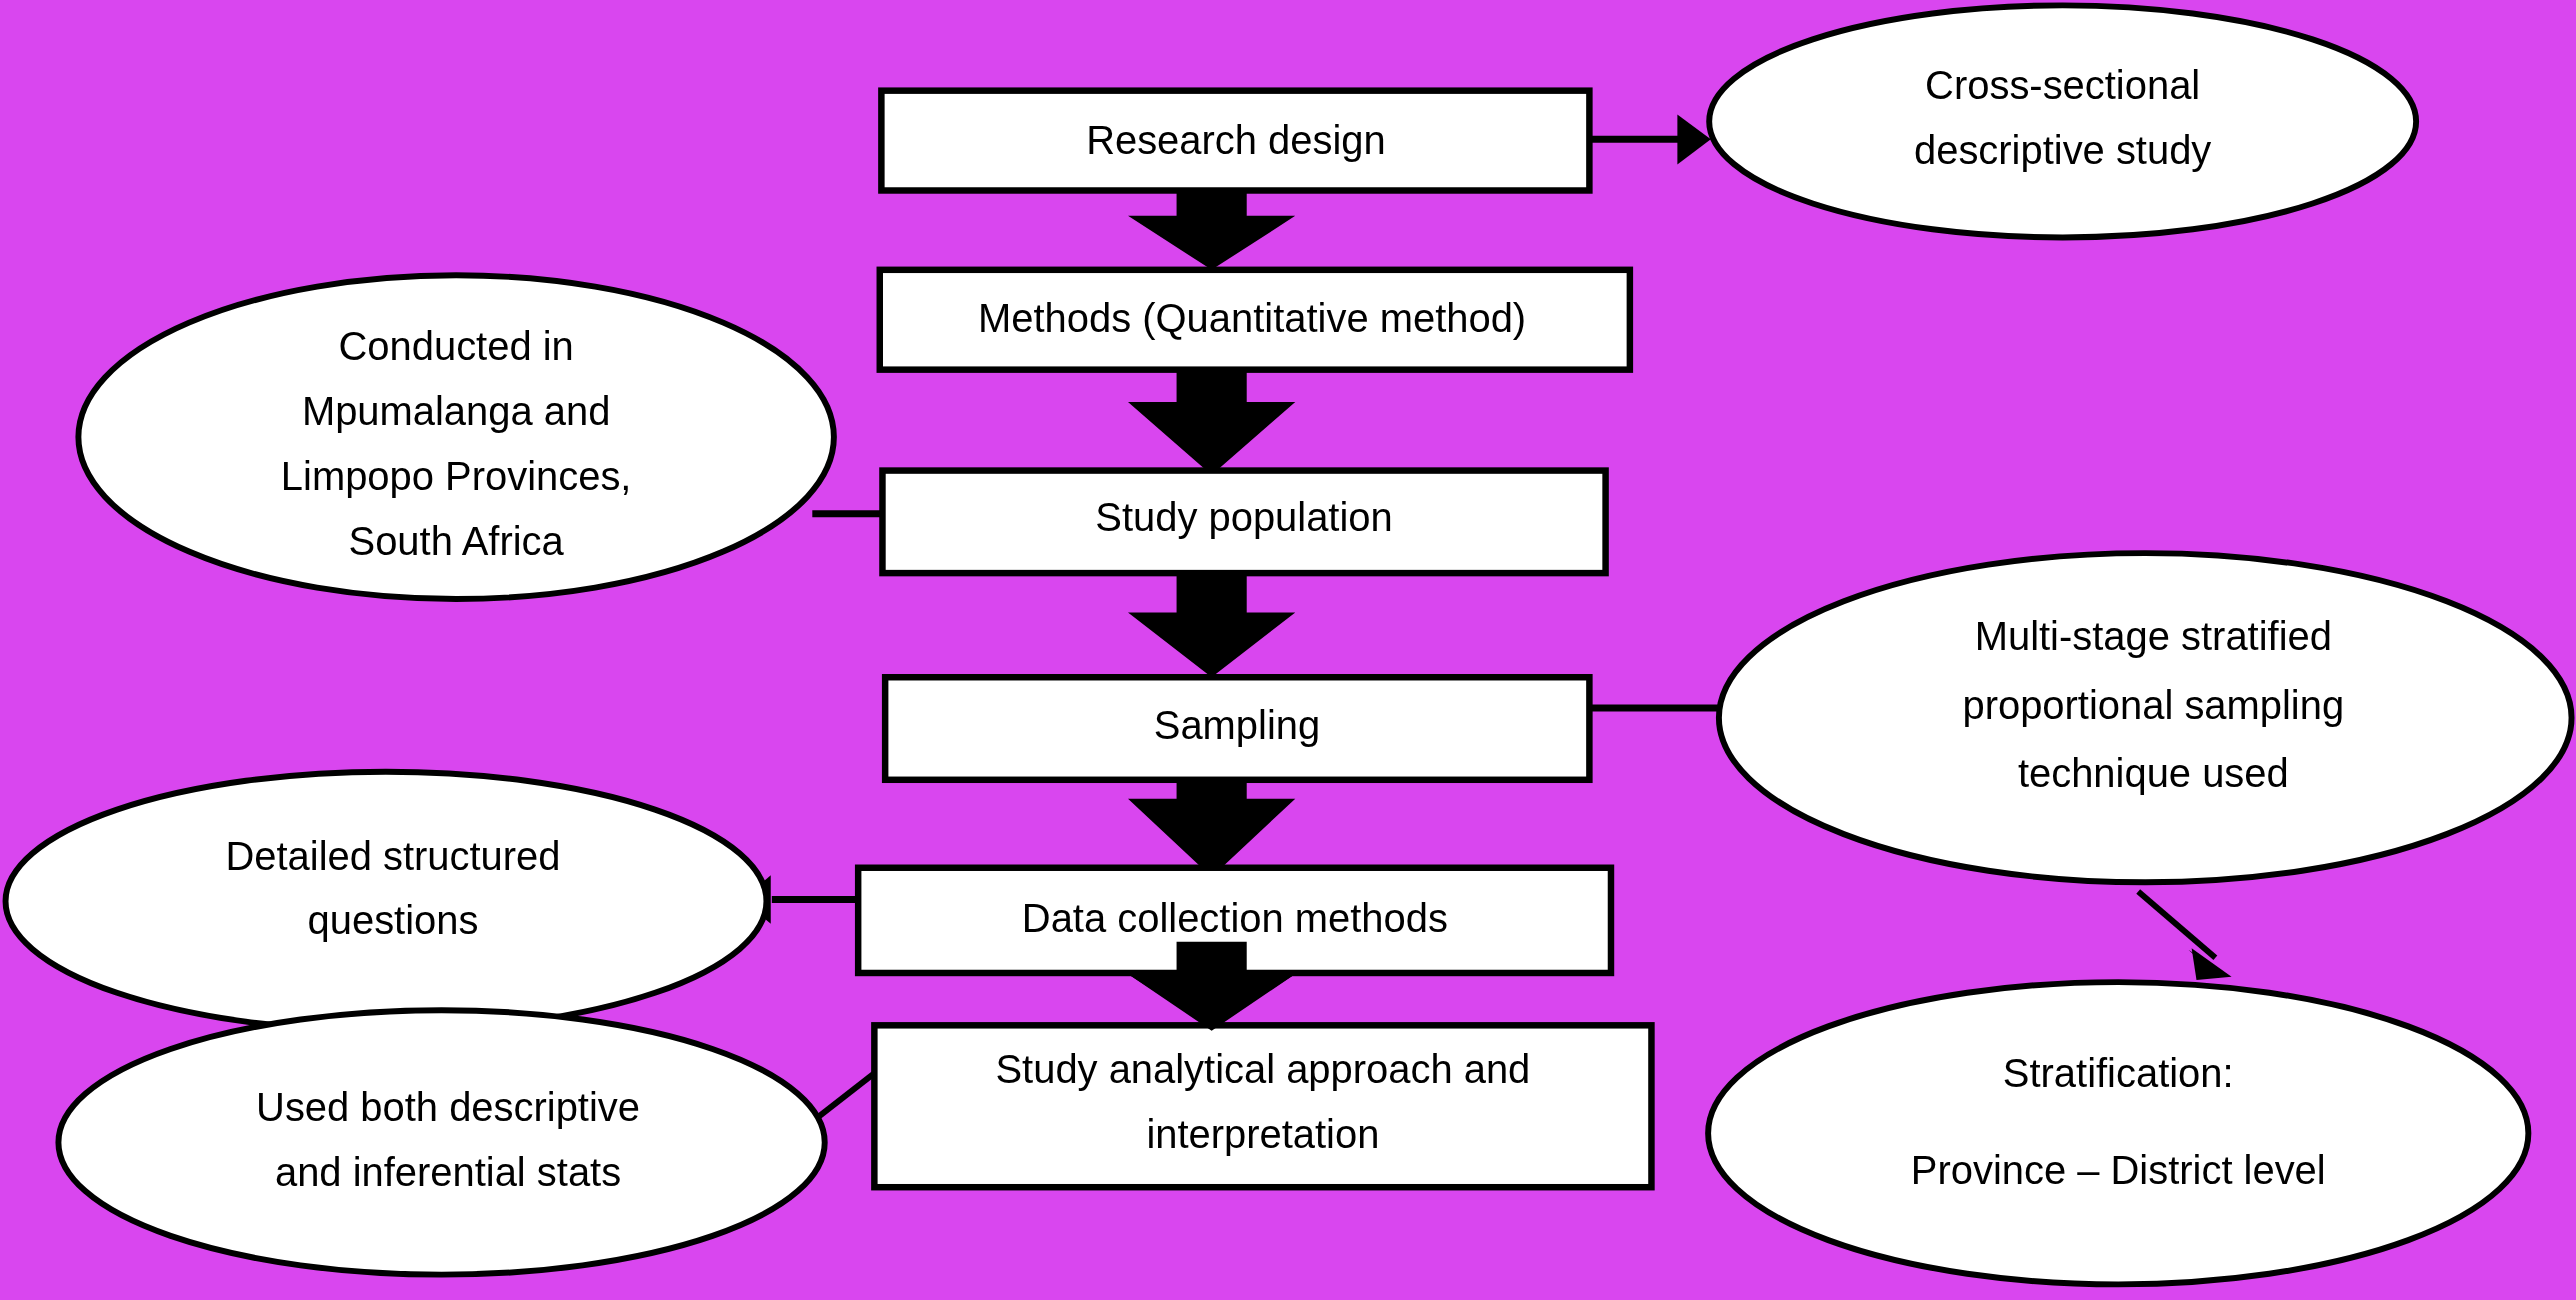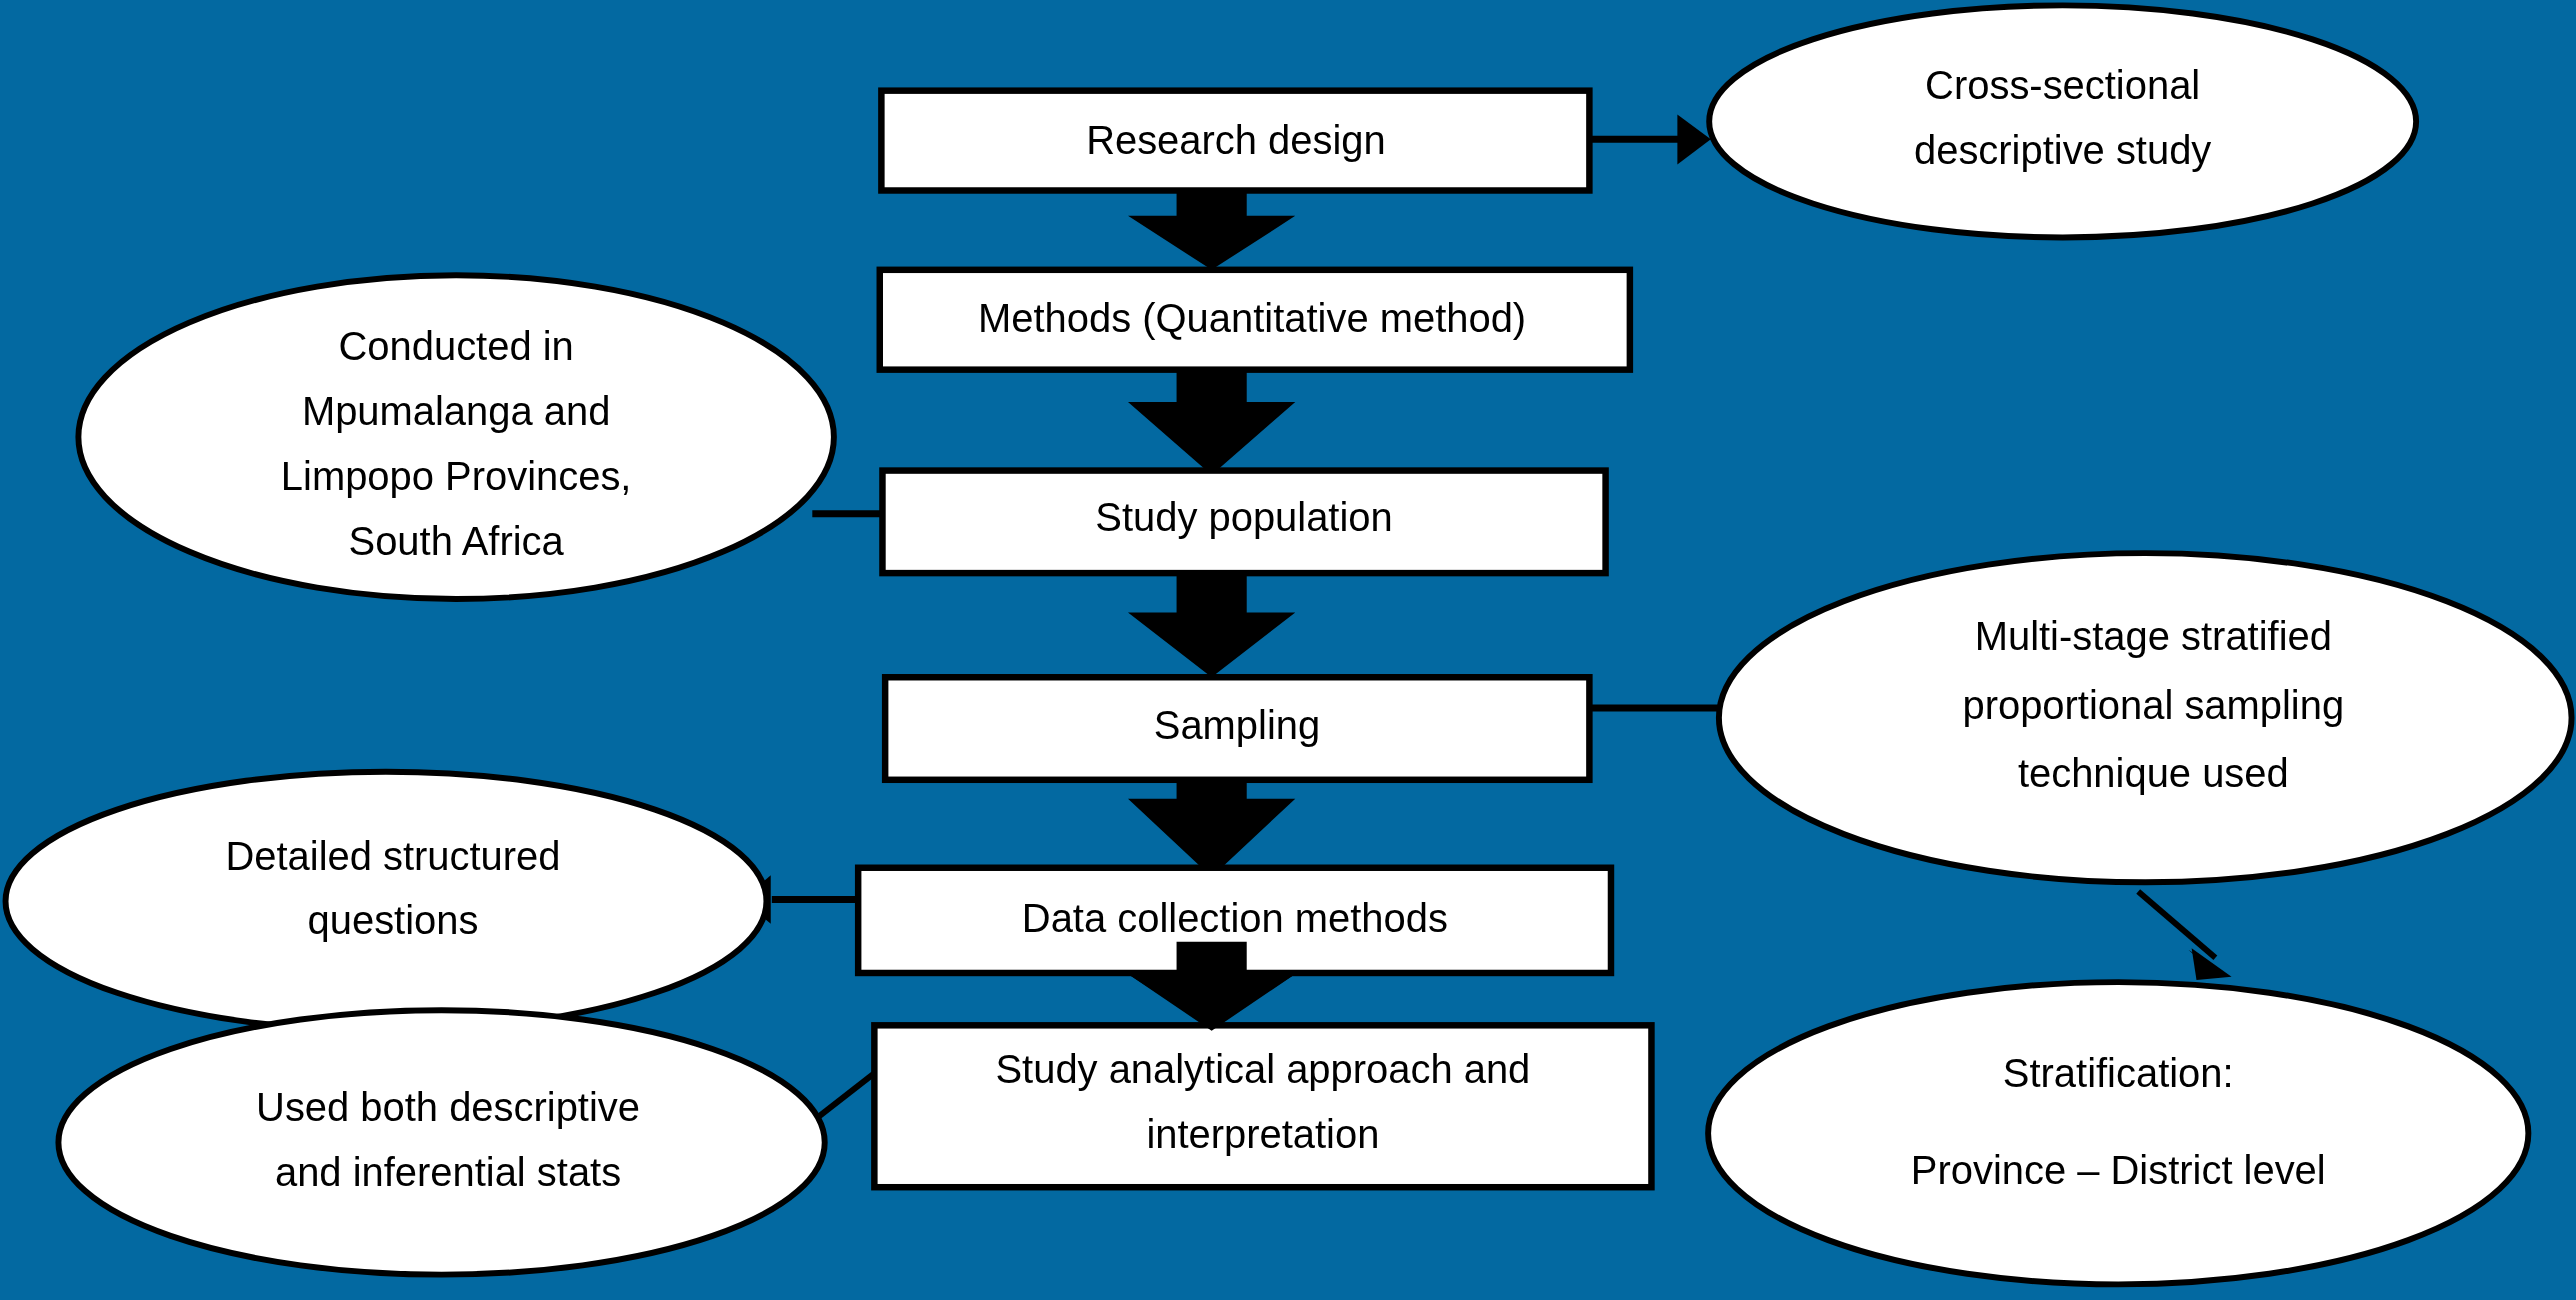--- a/index.html
+++ b/index.html
@@ -7,21 +7,21 @@
     padding: 0;
     background: #ffffff;
   }
   body {
     font-family: "Liberation Sans", sans-serif;
   }
   #canvas-wrap {
     position: relative;
     width: 2576px;
     height: 1300px;
-    background: #0369a1;
+    background: #d946ef;
     overflow: hidden;
   }
   svg#flowchart {
     display: block;
     width: 2576px;
     height: 1300px;
   }
   .node-shape {
     fill: #ffffff;
     stroke: #000000;

